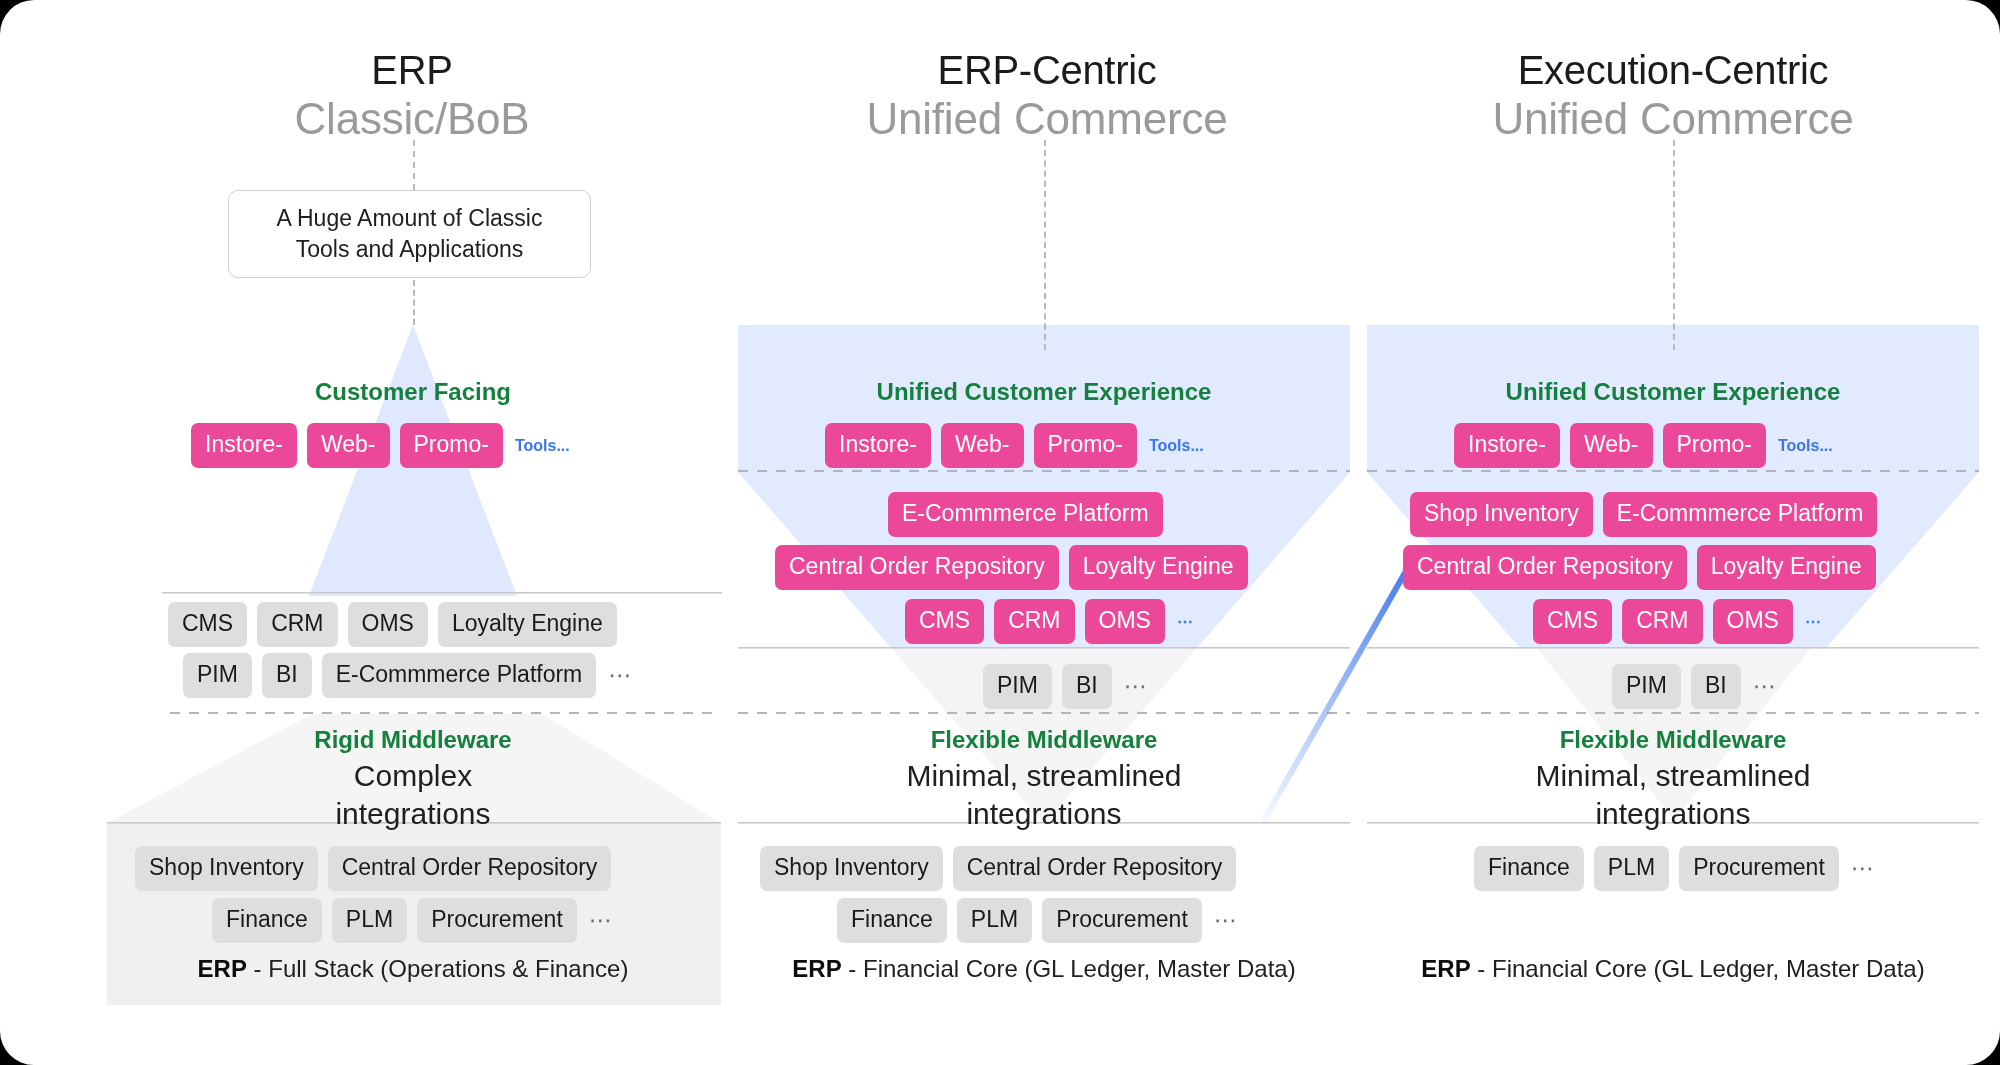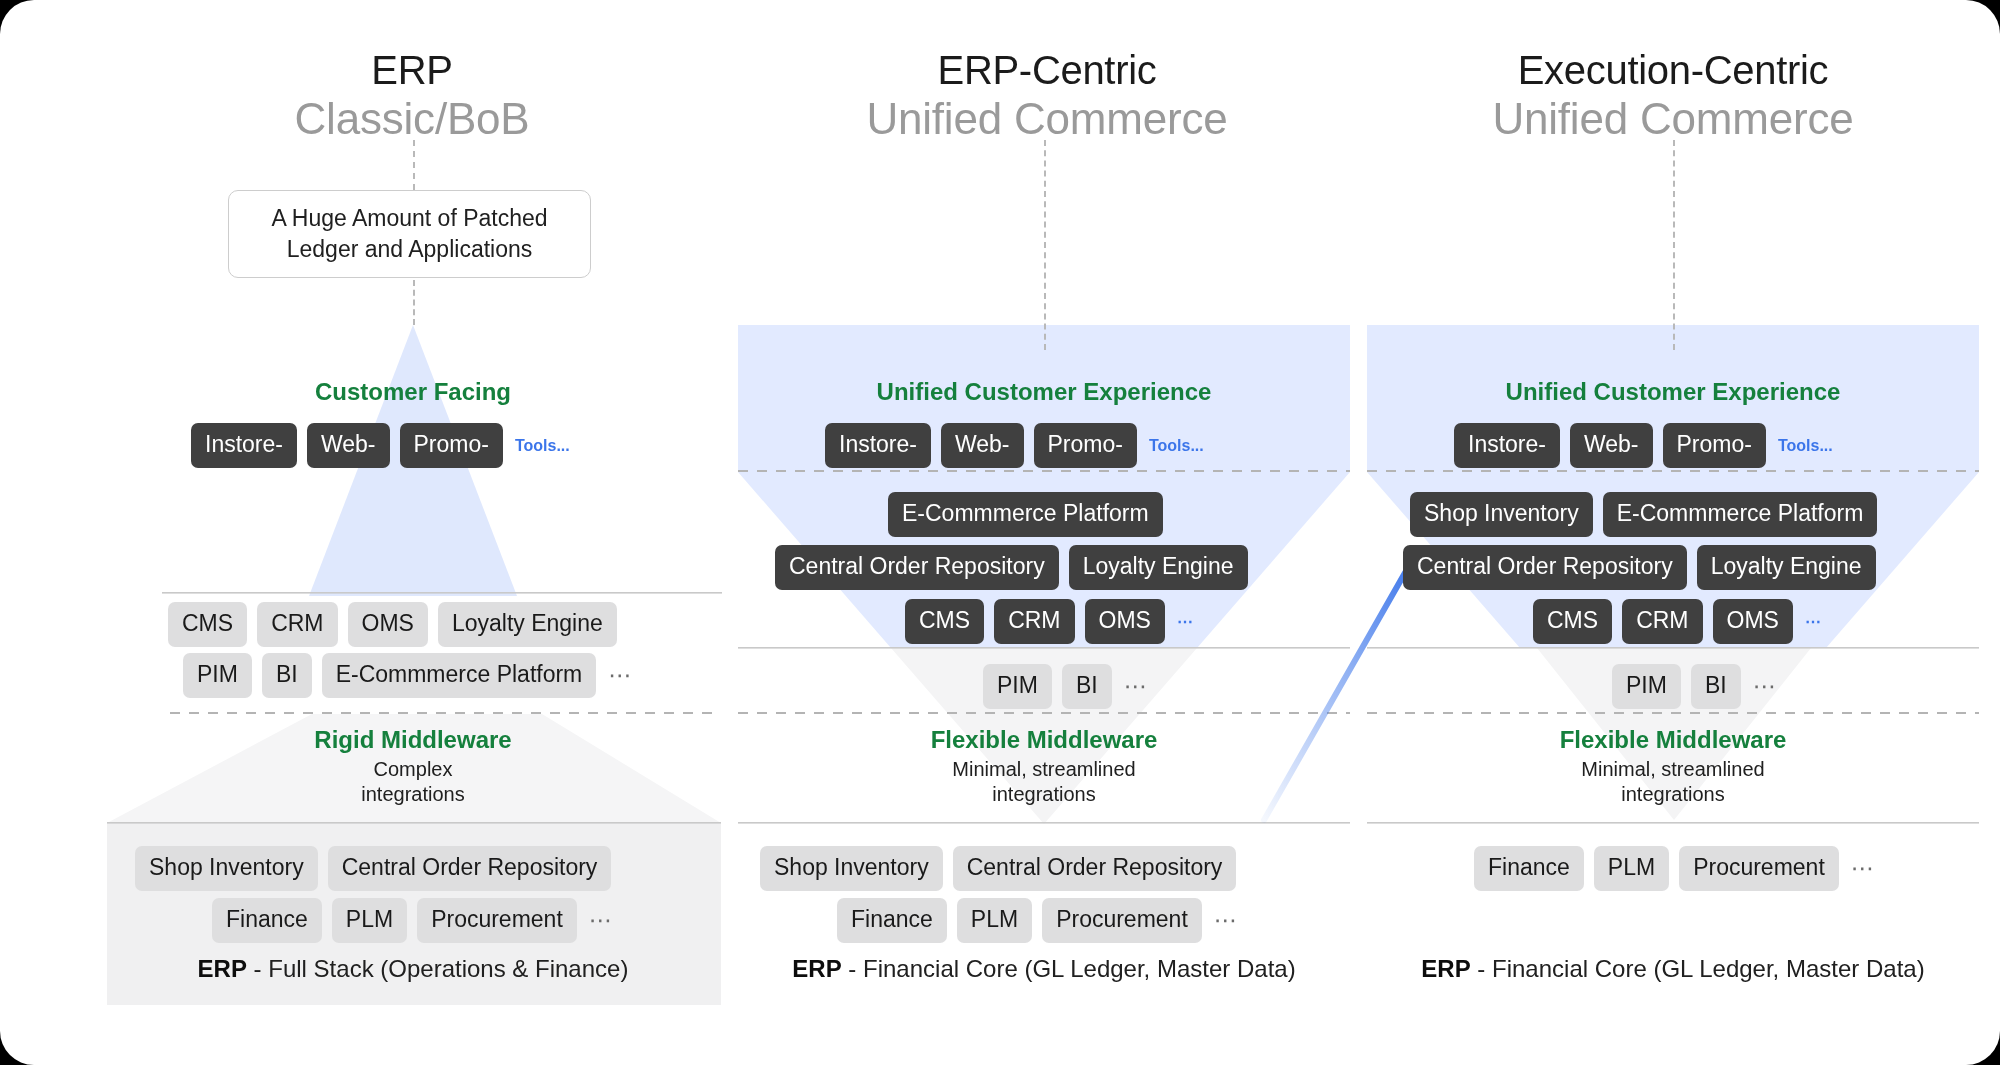--- a/index.html
+++ b/index.html
@@ -53,36 +53,36 @@
   }
 
   
   .layer-title{
     position:absolute; text-align:center;
     font-size:24px; font-weight:700; color:#15803d; line-height:1.25;
     white-space:nowrap;
   }
   .layer-sub{
     position:absolute; text-align:center;
-    font-size:20px; font-weight:400; color:#202020; line-height:1.25;
+    font-size:30px; font-weight:400; color:#202020; line-height:1.25;
   }
 
   
   .chiprow{
     position:absolute;
     display:flex; align-items:center; gap:10px;
     white-space:nowrap;
   }
   .chip{
     display:inline-flex; align-items:center; justify-content:center;
     border-radius:7px;
     font-size:23px; line-height:1;
     padding:10px 14px 12px 14px;
   }
-  .chip.blue{ background:#404040; color:#fff; }
+  .chip.blue{ background:#ec4899; color:#fff; }
   .chip.grey{ background:#dededf; color:#1a1a1a; }
   .ell{ font-size:23px; color:#6b6b6b; letter-spacing:1px; padding:0 2px; }
   .ell.blue{ color:#3b75ea; font-weight:700; font-size:16px; letter-spacing:0; }
 
   .erpline{
     position:absolute; text-align:center; white-space:nowrap;
     font-size:24px; color:#202020;
   }
   .erpline b{ font-weight:700; color:#0d0d0d; }
 </style>
@@ -139,21 +139,21 @@
   </div>
 
   <div class="content">
 
     <div class="colhead" style="left:160px; top:48px; width:420px;">
       <div class="h1">ERP</div>
       <div class="h2">Classic/BoB</div>
     </div>
     <div class="vdash" style="left:371px; top:140px; height:50px;"></div>
     <div class="patchbox" style="left:186px; top:190px; width:363px; height:88px;">
-      <span>A Huge Amount of Patched Ledger and Applications</span>
+      <span>A Huge Amount of Classic Tools and Applications</span>
     </div>
     <div class="vdash" style="left:371px; top:280px; height:45px;"></div>
 
     <div class="layer-title" style="left:171px; top:377px; width:400px;">
       <span>Customer Facing</span>
     </div>
     <div class="chiprow" style="left:149px; top:423px;">
       <span class="chip blue">Instore-</span>
       <span class="chip blue">Web-</span>
       <span class="chip blue">Promo-</span>

